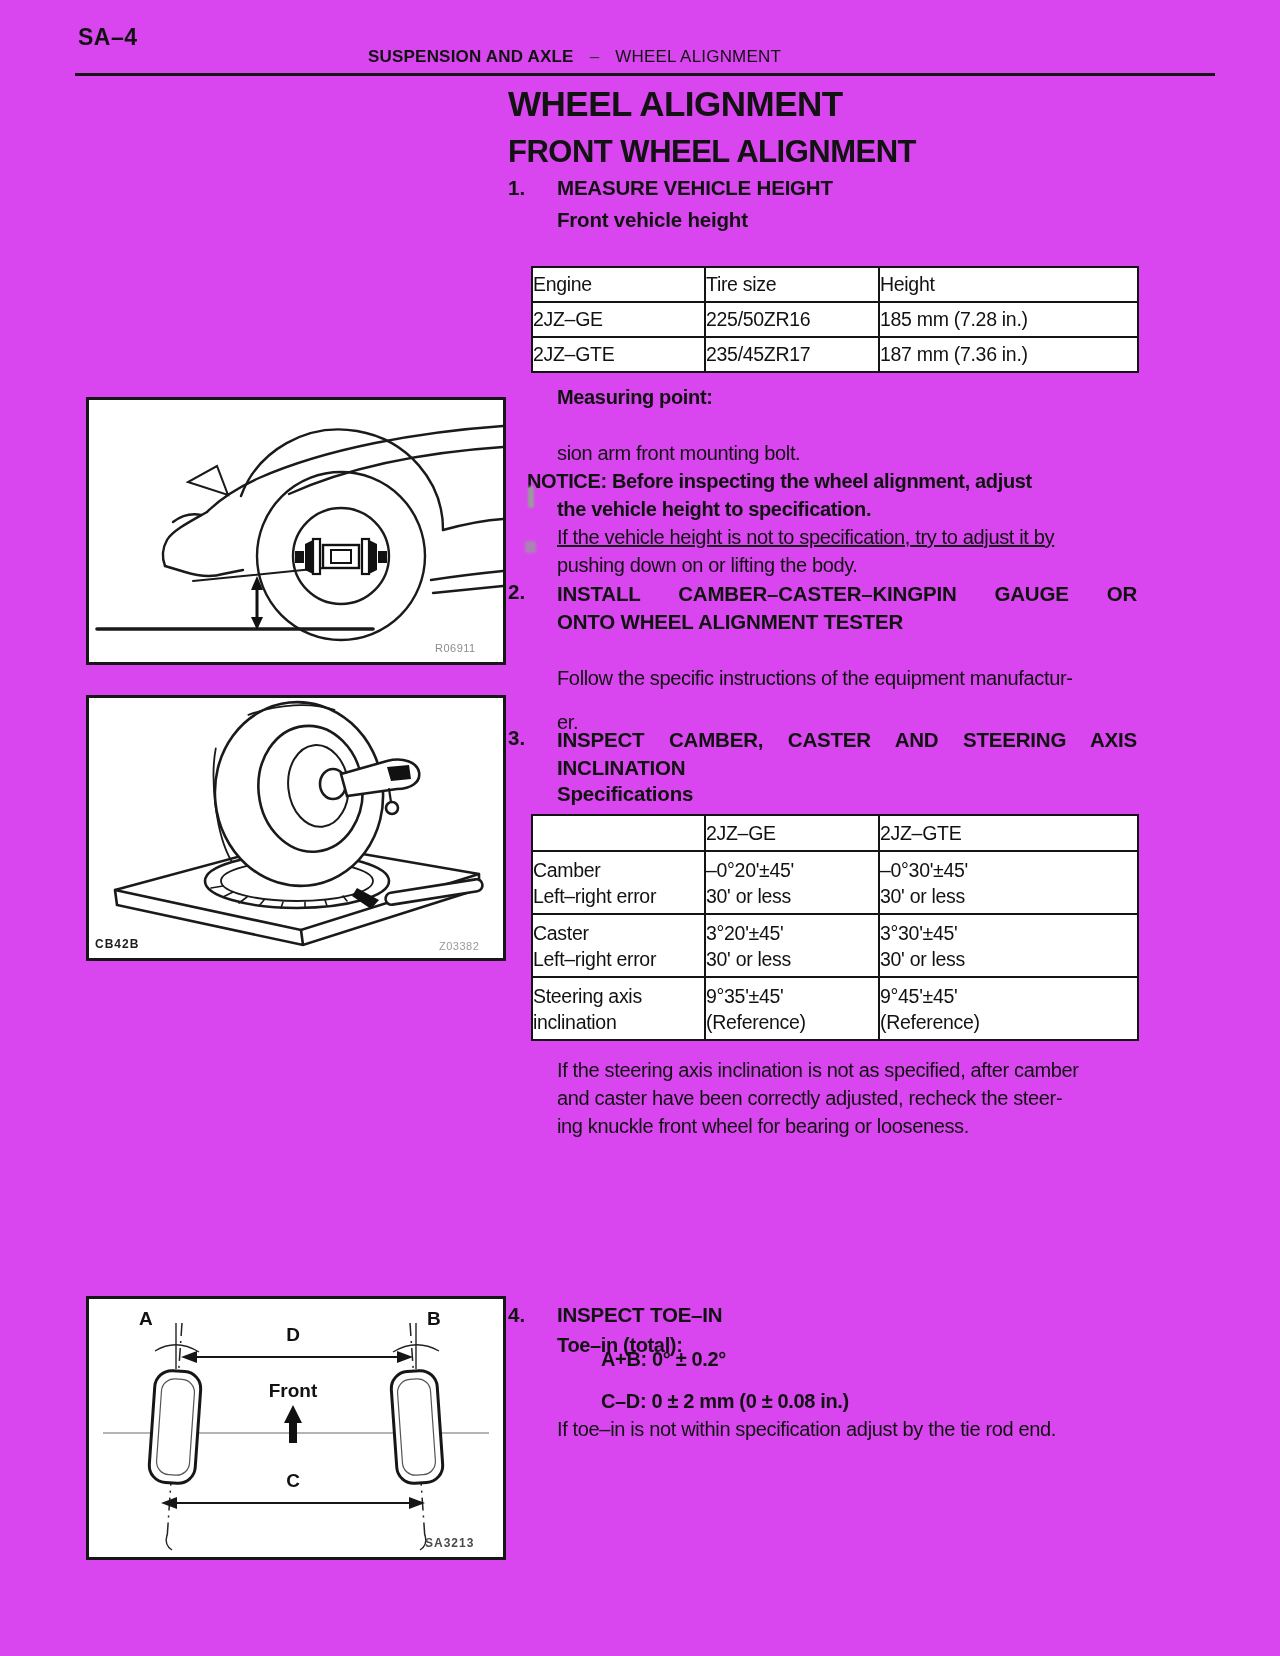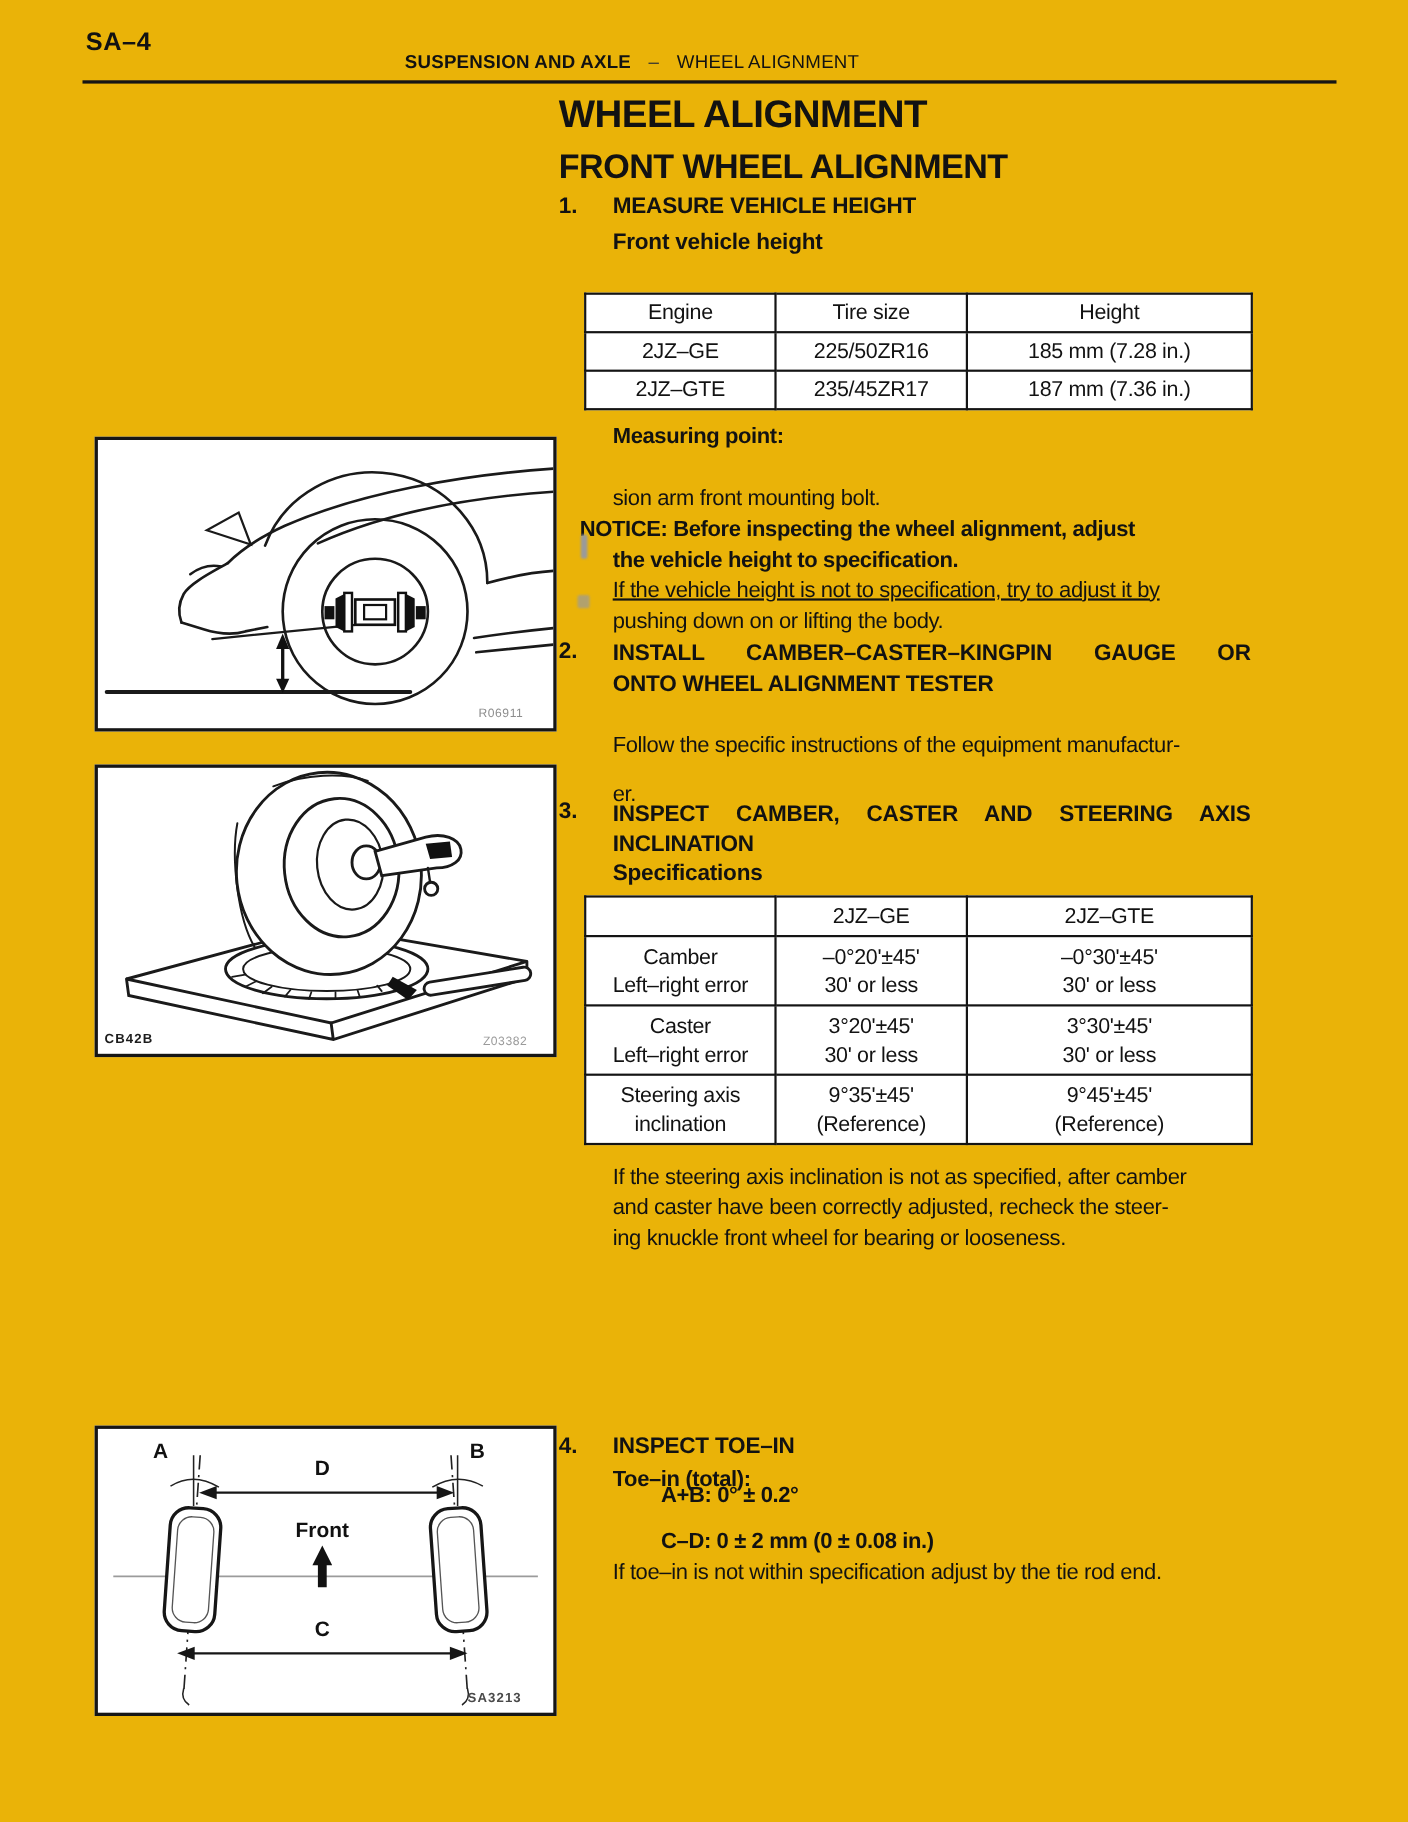--- a/index.html
+++ b/index.html
@@ -1,16 +1,16 @@
 <!DOCTYPE html>
 <html><head>
 <meta charset="utf-8">
 <style>
   html,body{margin:0;padding:0;background:#e8e8e8;}
-  .page{position:relative;width:1280px;height:1656px;background:#eab308;
+  .page{position:relative;width:1280px;height:1656px;background:#d946ef;
         font-family:"Liberation Sans", sans-serif;color:#121212;overflow:hidden;}
   .abs{position:absolute;}
   .b{font-weight:bold;}
   
   .pagenum{left:78px;top:24px;font-size:23px;font-weight:bold;letter-spacing:0.5px;}
   .runhead{left:368px;top:47px;font-size:17px;letter-spacing:0.2px;white-space:nowrap;}
   .runhead .sep{margin:0 16px;color:#333;}
   .hrule{left:75px;top:73px;width:1140px;height:3px;background:#151515;}
   
   .title1{left:508px;top:84px;font-size:35px;font-weight:bold;letter-spacing:-0.5px;}
@@ -18,21 +18,21 @@
   
   .step{display:flex;}
   .stepnum{width:49px;flex:none;font-weight:bold;font-size:20.5px;}
   .steptitle{font-weight:bold;font-size:20.5px;letter-spacing:-0.2px;}
   .lh{line-height:28px;}
   .body-line{font-size:20px;letter-spacing:-0.35px;line-height:28px;white-space:nowrap;}
   .bold-line{font-weight:bold;}
   .jline{width:580px;text-align:justify;text-align-last:justify;white-space:normal;}
   
   table.spec{border-collapse:collapse;background:#fff;}
-  table.spec td{border:2px solid #141414;text-align:center;vertical-align:middle;
+  table.spec td{border:2px solid #141414;text-align:left;vertical-align:middle;
                 font-size:19.5px;letter-spacing:-0.3px;padding:0;}
   .t1 td{height:33px;}
   .t2 .hrow td{height:34px;}
   .t2 .drow td{height:61px;line-height:26px;}
   .cw1{width:171px;}.cw2{width:172px;}.cw3{width:257px;}
   
   .fig{border:3px solid #161616;background:#fff;}
   .fig1{left:86px;top:397px;width:414px;height:262px;}
   .fig2{left:86px;top:695px;width:414px;height:260px;}
   .fig3{left:86px;top:1296px;width:414px;height:258px;}

